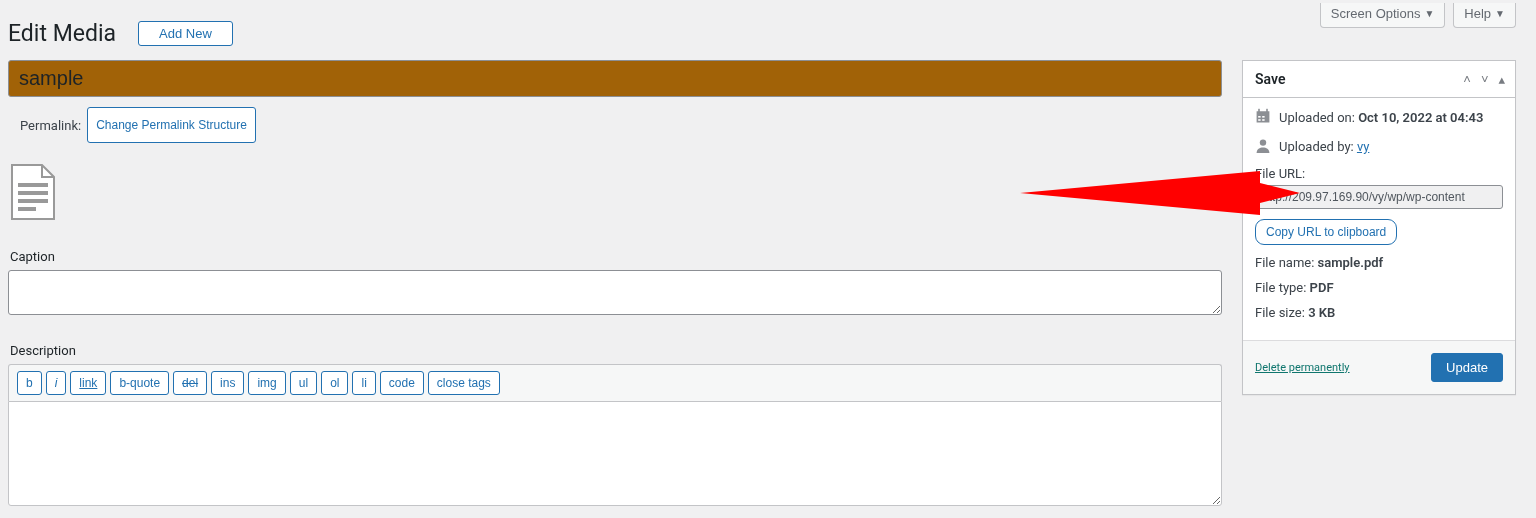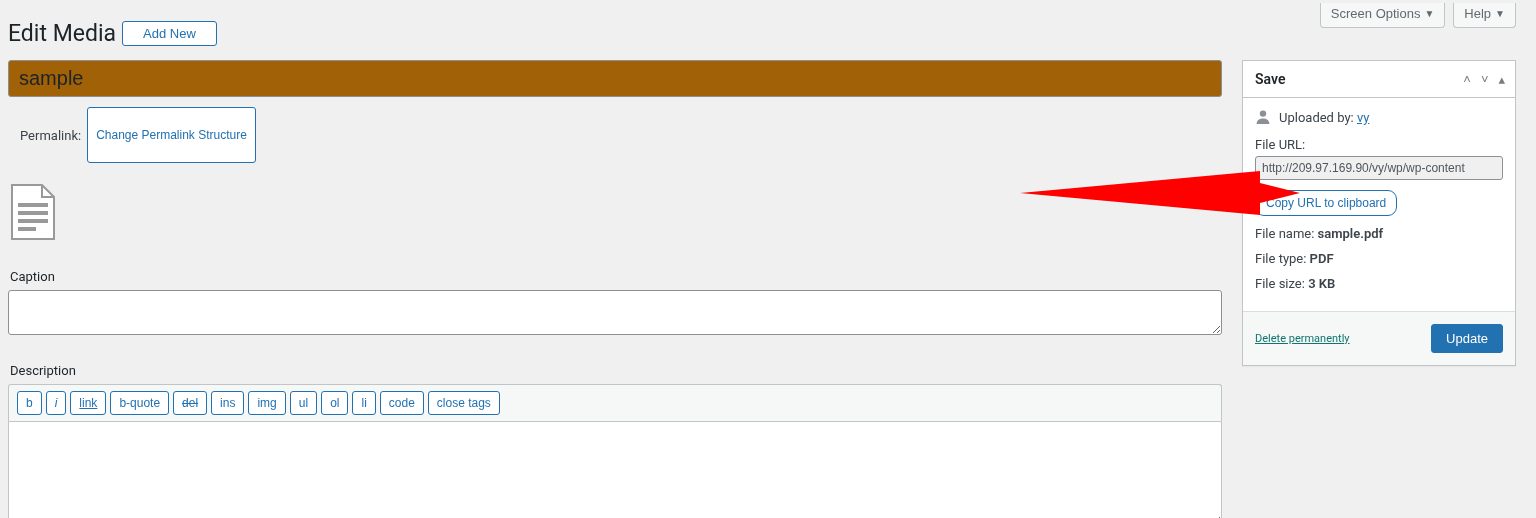--- a/index.html
+++ b/index.html
@@ -31,21 +31,21 @@
     padding: 3px 10px 6px 10px;
     cursor: pointer;
     display: inline-flex;
     align-items: center;
     gap: 4px;
   }
   .tab-btn .tri { font-size: 10px; line-height: 1; }
   .wrap {
     padding: 10px 20px 0 8px;
   }
-  .header-row { display: flex; align-items: center; gap: 6px; margin-top: 10px; }
+  .header-row { display: flex; align-items: center; gap: 22px; margin-top: 10px; }
   h1 {
     font-size: 23px;
     font-weight: 400;
     margin: 0;
     color: #1d2327;
   }
   .page-action {
     border: 1px solid #2271b1;
     color: #2271b1;
     background: #fff;
@@ -73,21 +73,21 @@
     font-size: 13px;
     margin: 10px 2px 16px 12px;
     color: #3c434a;
   }
   .permalink-row a.url-link { color: #2271b1; text-decoration: underline; }
   .small-btn {
     border: 1px solid #2271b1;
     color: #2271b1;
     background: #fff;
     font-size: 12px;
-    padding: 20px 8px;
+    padding: 10px 8px;
     border-radius: 3px;
     cursor: pointer;
   }
   .thumb { margin: 20px 0 0 2px; }
   .field-label { font-size: 13px; color: #1d2327; margin: 25px 0 6px 2px; }
   .caption-ta {
     width: 100%;
     height: 45px;
     border: 1px solid #8c8f94;
     border-radius: 3px;
@@ -267,20 +267,37 @@
           <div class="hctrls">
             <span>˄</span>
             <span>˅</span>
             <span>▴</span>
           </div>
         </div>
         <div class="inside">
           <div class="meta-row">
             <span class="ico">
               <svg width="16" height="16" viewBox="0 0 20 20">
+                  <path fill="#8c8f94" d="M2 4h16v14H2z M2 4h16v3H2z"></path>
+                  <rect x="4" y="1" width="2" height="4" fill="#8c8f94"></rect>
+                  <rect x="14" y="1" width="2" height="4" fill="#8c8f94"></rect>
+                  <rect x="4" y="10" width="3" height="2" fill="#fff"></rect>
+                  <rect x="9" y="10" width="3" height="2" fill="#fff"></rect>
+                  <rect x="4" y="14" width="3" height="2" fill="#fff"></rect>
+                  <rect x="9" y="14" width="3" height="2" fill="#fff"></rect>
+                </svg>
+            </span>
+            <span>
+              <span>Uploaded on: </span>
+              <strong>Oct 10, 2022 at 04:43</strong>
+            </span>
+          </div>
+          <div class="meta-row">
+            <span class="ico">
+              <svg width="16" height="16" viewBox="0 0 20 20">
                   <circle cx="10" cy="7" r="4" fill="#8c8f94"></circle>
                   <path d="M2 20c0-5 4-7 8-7s8 2 8 7" fill="#8c8f94"></path>
                 </svg>
             </span>
             <span>
               <span>Uploaded by: </span>
               <a href="#">vy</a>
             </span>
           </div>
 

